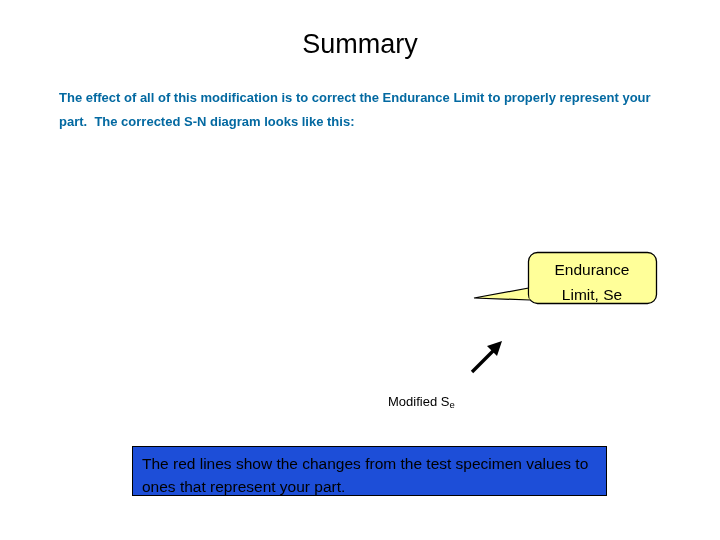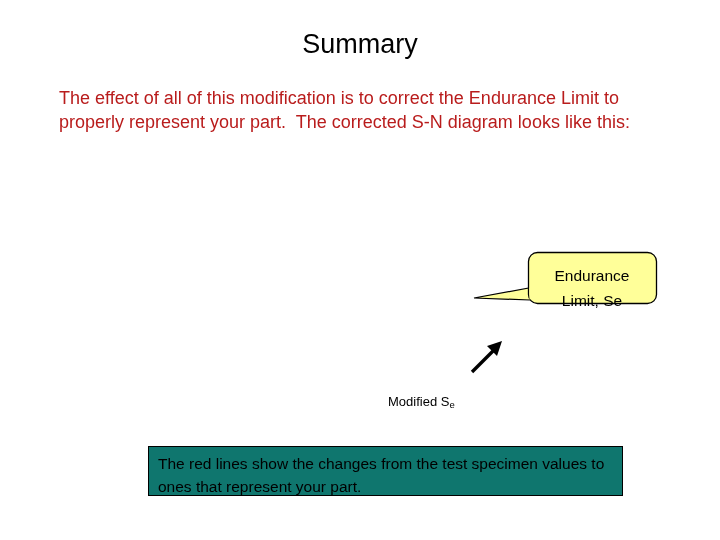--- a/index.html
+++ b/index.html
@@ -32,24 +32,25 @@
     color: #000000;
     white-space: pre;
   }
 
   
   #body-text {
     position: absolute;
     left: 59px;
     top: 86px;
     width: 615px;
-    font-size: 18px;
+    font-size: 13px;
     line-height: 24px;
-    color: #b91c1c;
+    color: #0369a1;
     white-space: pre-wrap;
+    font-weight: bold;
   }
 
   
   #callout-endurance {
     position: absolute;
     left: 468px;
     top: 246px;
     width: 196px;
     height: 62px;
   }
@@ -62,21 +63,20 @@
   #callout-endurance-text {
     position: absolute;
     left: 60px;
     top: 11px;
     width: 128px;
     text-align: center;
     font-size: 15.5px;
     line-height: 25px;
     color: #000000;
     white-space: pre-line;
-    margin-top: 6px;
   }
 
   
   #modified-se-label {
     position: absolute;
     left: 388px;
     top: 358px;
     font-size: 13px;
     line-height: 16px;
     color: #000000;
@@ -91,25 +91,25 @@
     position: absolute;
     left: 466px;
     top: 336px;
     width: 42px;
     height: 42px;
   }
 
   
   #note-box {
     position: absolute;
-    left: 148px;
+    left: 132px;
     top: 446px;
     width: 475px;
     height: 50px;
-    background: #0f766e;
+    background: #1d4ed8;
     border: 1.5px solid #000000;
     box-sizing: border-box;
   }
   #note-box-text {
     position: absolute;
     left: 9px;
     top: 5px;
     width: 460px;
     font-size: 15.5px;
     line-height: 23px;

